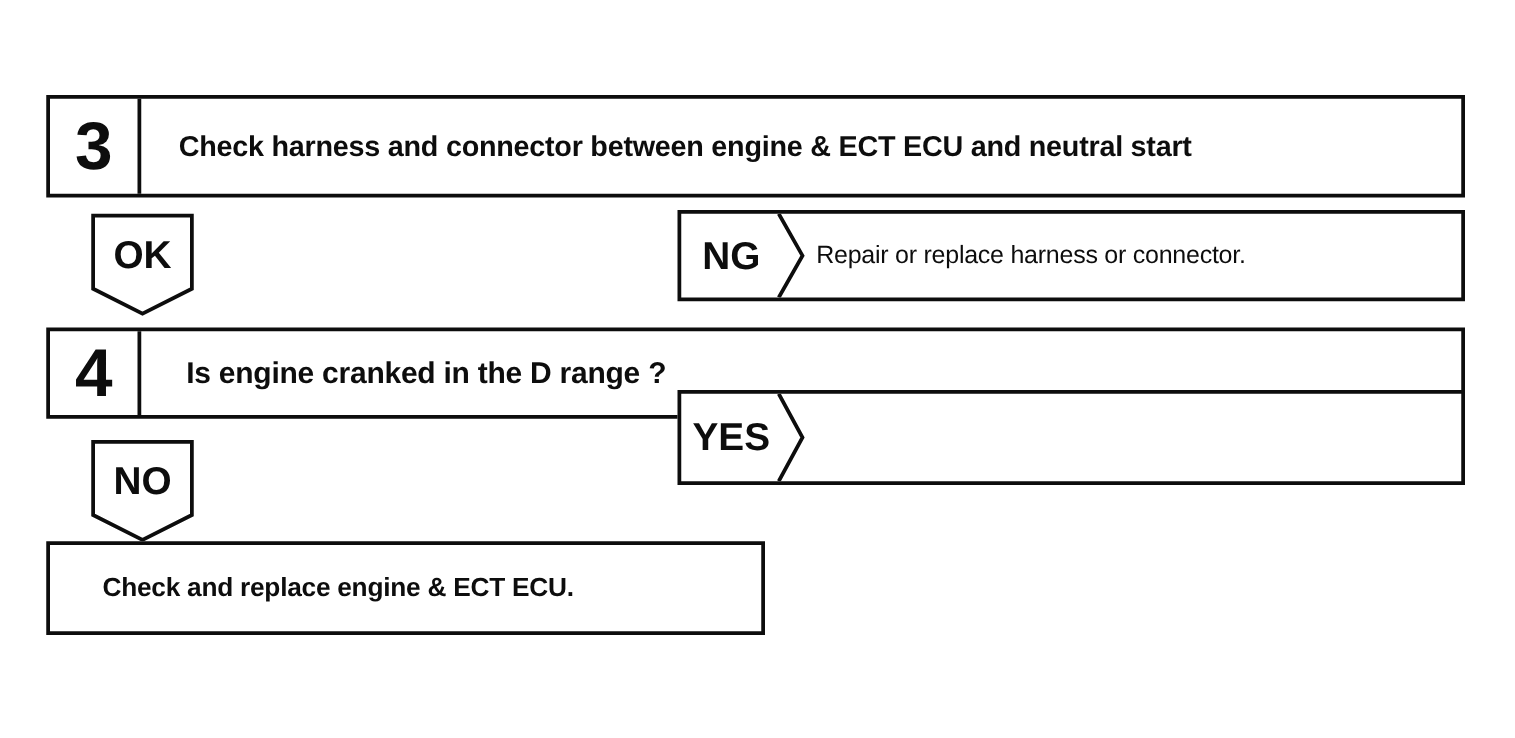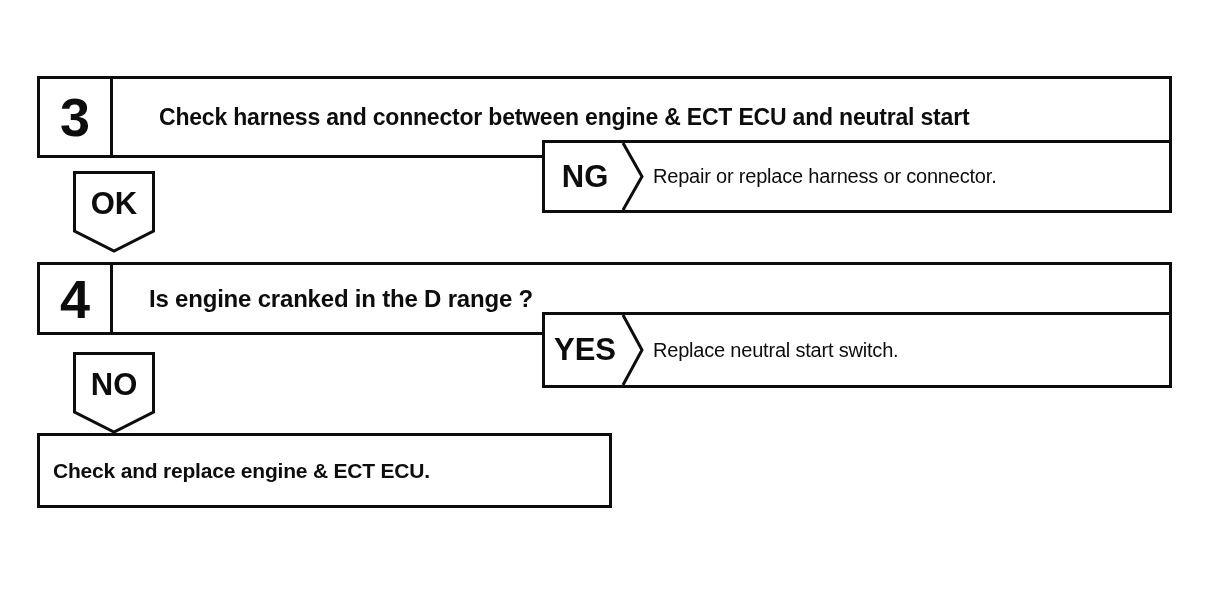--- a/index.html
+++ b/index.html
@@ -7,49 +7,49 @@
   body { font-family:"Liberation Sans", sans-serif; color:#0d0d0d; }
   .canvas { position:relative; width:1212px; height:590px; background:#ffffff; }
 
   
   .qbox { position:absolute; border:3px solid #0d0d0d; background:#fff; display:flex; }
   #step3-box { left:37px; top:76px; width:1135px; height:82px; }
   #step4-box { left:37px; top:262px; width:1135px; height:73px; }
   .num { width:73px; border-right:3px solid #0d0d0d; display:flex; align-items:center;
          justify-content:center; font-weight:700; font-size:54px; line-height:1; }
   .qtext { flex:1; display:flex; flex-direction:column; justify-content:center;
-           padding-left:46px; font-weight:700; font-size:23px; line-height:36px;
+           padding-left:30px; font-weight:700; font-size:23px; line-height:36px;
            letter-spacing:-0.2px; }
   #step4-box .qtext { font-size:24px; padding-left:36px; }
 
   
   .tag { position:absolute; overflow:visible; }
   #ok-tag { left:73px; top:171px; }
   #no-tag { left:73px; top:352px; }
   .tag polygon { fill:#ffffff; stroke:#0d0d0d; stroke-width:3; stroke-linejoin:miter; }
   .tag text { font-family:"Liberation Sans", sans-serif; font-weight:700; font-size:31px;
               fill:#0d0d0d; text-anchor:middle; }
 
   
   .rbox { position:absolute; border:3px solid #0d0d0d; background:#fff; }
-  #ng-box  { left:542px; top:140px; width:630px; height:73px; }
+  #ng-box  { left:542px; top:168px; width:630px; height:73px; }
   #yes-box { left:542px; top:312px; width:630px; height:76px; }
   .chev { position:absolute; left:0; top:0; }
   .chev polyline { fill:none; stroke:#0d0d0d; stroke-width:3; stroke-linejoin:miter; }
   .rlabel { position:absolute; left:0; top:0; width:80px; height:100%;
             display:flex; align-items:center; justify-content:center;
             font-weight:700; font-size:31px; }
   .raction { position:absolute; left:108px; right:8px; top:0; height:100%;
              display:flex; align-items:center; font-weight:400; font-size:20px;
              letter-spacing:-0.2px; }
 
   
   #final-box { position:absolute; left:37px; top:433px; width:575px; height:75px;
                border:3px solid #0d0d0d; background:#fff; display:flex;
-               align-items:center; padding-left:13px; font-weight:700;
+               align-items:center; padding-left:42px; font-weight:700;
                font-size:21px; letter-spacing:-0.2px; }
 </style>
 </head>
 <body>
 
 <div class="canvas">
 
   <div class="qbox" id="step3-box">
     <div class="num">3</div>
     <div class="qtext">
@@ -80,18 +80,17 @@
   <svg class="tag" id="no-tag" width="84" height="84">
     <polygon points="1.5,1.5 80.5,1.5 80.5,60 41,80 1.5,60"></polygon>
     <text x="41" y="43">NO</text>
   </svg>
 
   <div class="rbox" id="yes-box">
     <svg class="chev" width="120" height="70">
       <polyline points="78,0 97,35 78,70"></polyline>
     </svg>
     <div class="rlabel">YES</div>
-    <div class="raction">Replace neutral start switch.</div>
   </div>
 
   <div id="final-box">Check and replace engine &amp; ECT ECU.</div>
 
 </div>
 
 </body></html>

